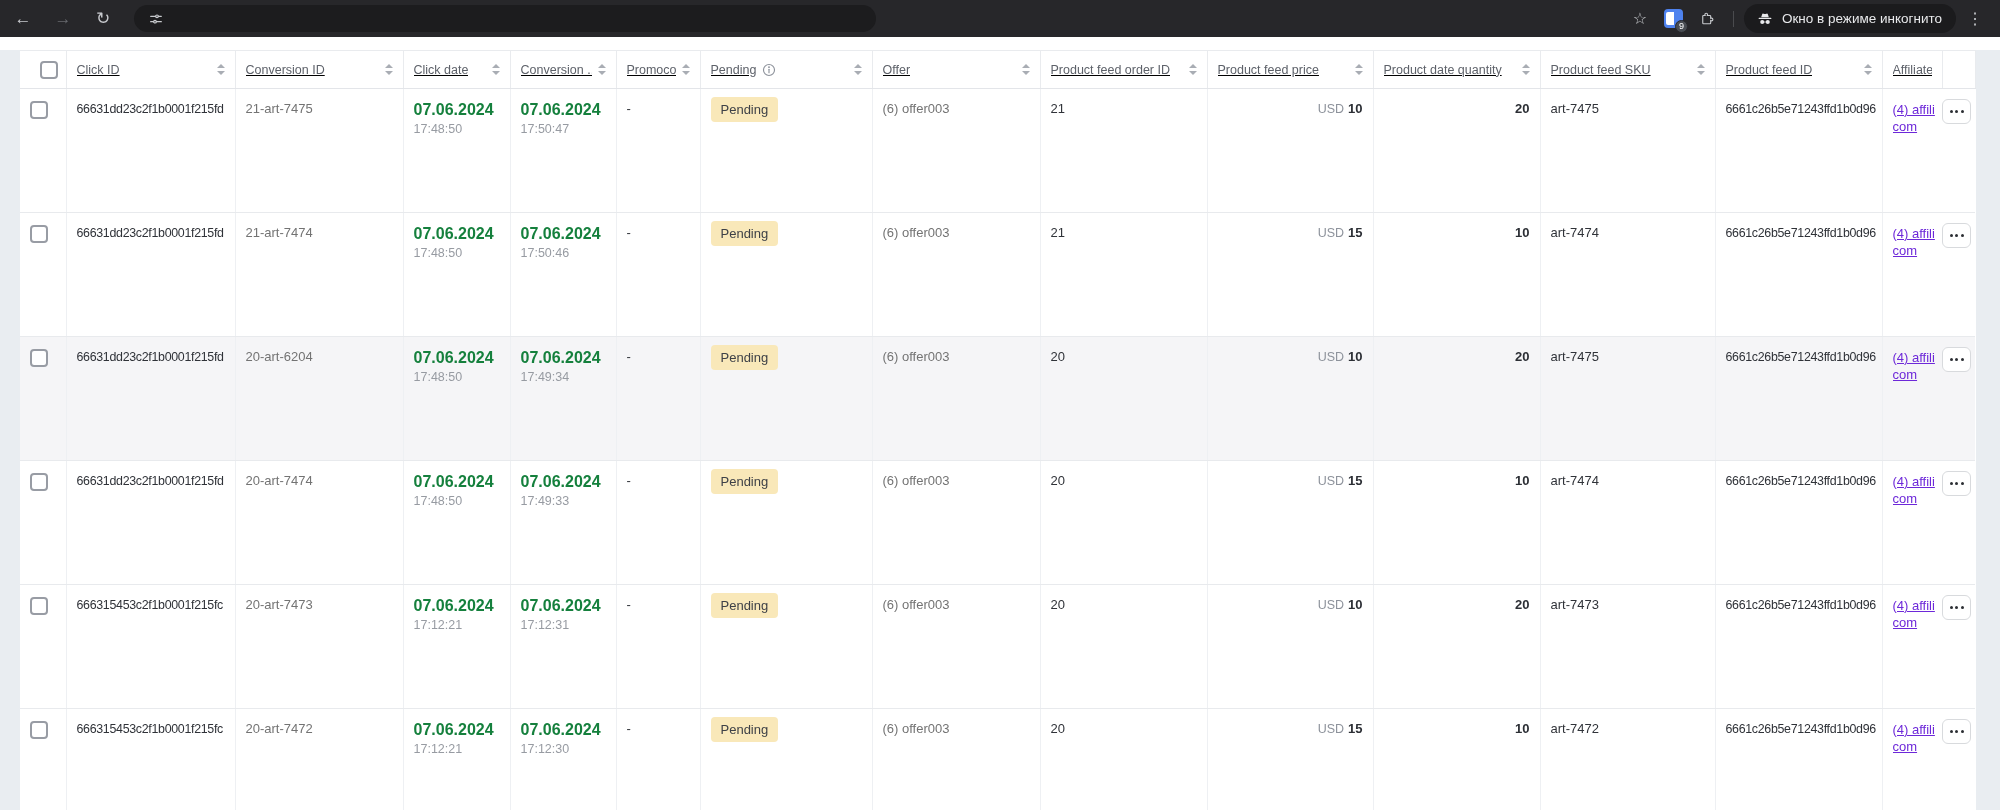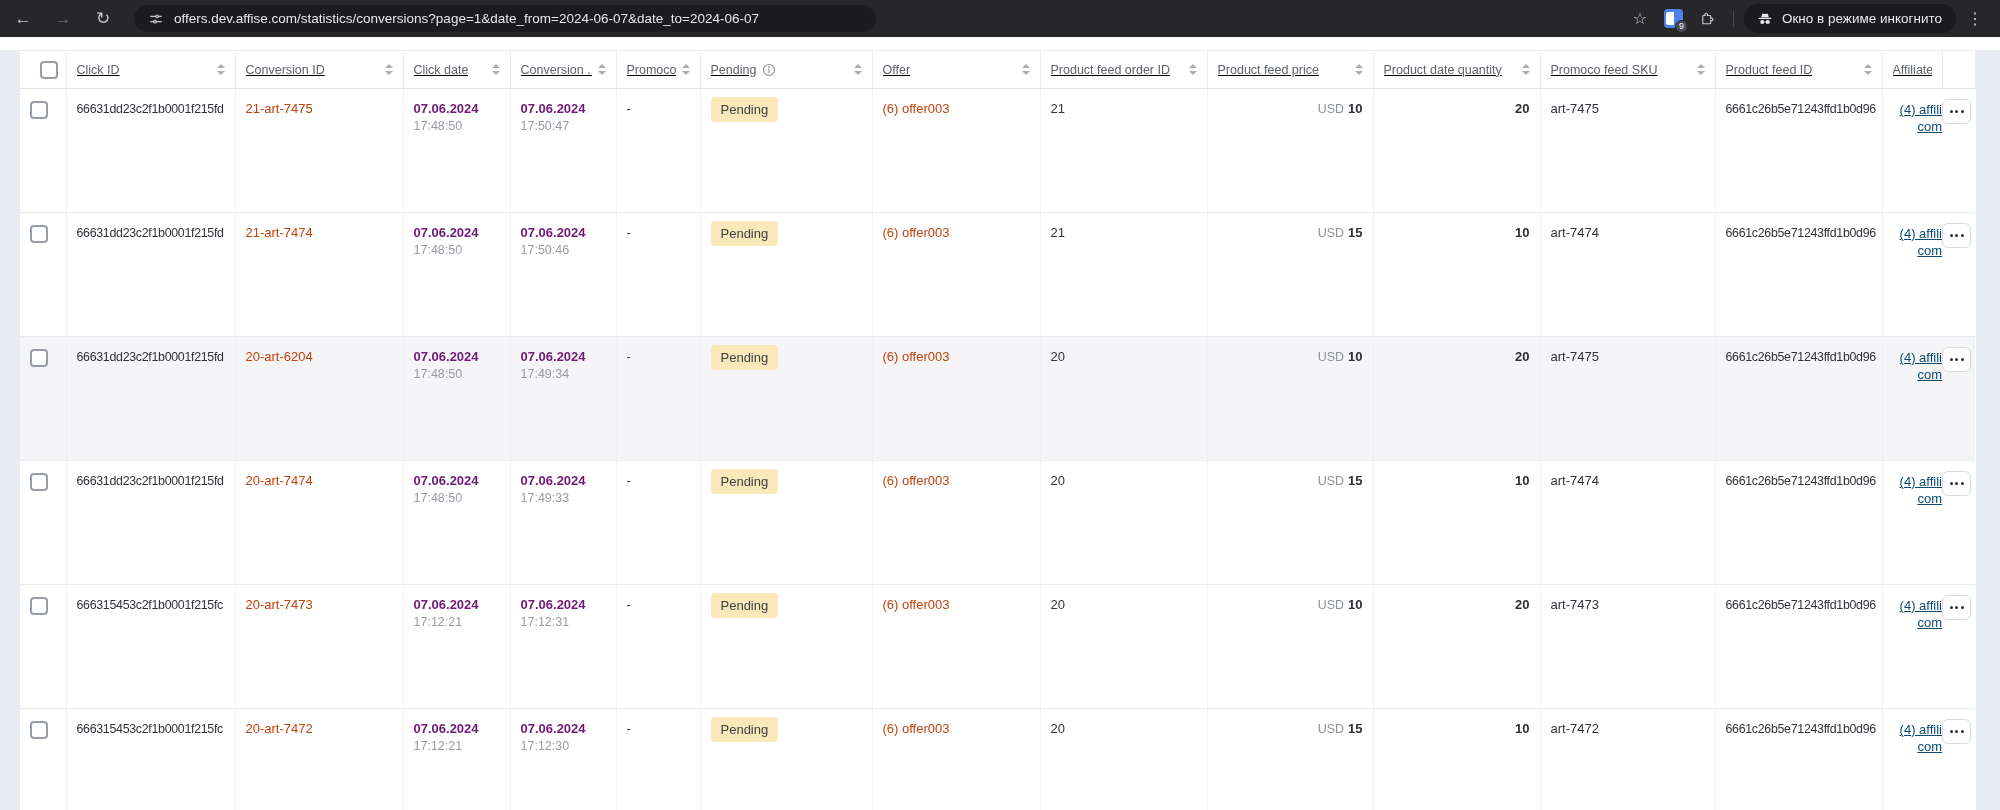--- a/index.html
+++ b/index.html
@@ -52,30 +52,30 @@
   .info-ic { margin-left:6px; flex:0 0 auto; }
 
   tbody td { height:124px; vertical-align:top; padding:12px 10px 0 10px;
              border-right:1px solid #eef0f3; border-bottom:1px solid #e8eaed;
              font-size:13px; color:#303339; overflow:hidden; }
   tbody tr.hl td { background:#f5f5f7; }
   td.cb-cell, th.cb-cell { padding-left:10px; }
   .checkbox { width:18px; height:18px; border:2px solid #989ca4; border-radius:4px; background:#fff; }
   thead .checkbox { margin:0 auto 0 10px; }
   .mono-id { font-size:12.4px; letter-spacing:-0.3px; white-space:nowrap; color:#2f3238;text-align:right; }
-  a.cell-link { color:#c2410c; text-decoration:none; font-size:13px; white-space:nowrap; }
-  .date-main { color:#701a75; font-weight:bold; font-size:13px; }
+  a.cell-link { color:#737373; text-decoration:none; font-size:13px; white-space:nowrap; }
+  .date-main { color:#15803d; font-weight:bold; font-size:16px; }
   .date-sub { color:#979ba2; font-size:12.5px; margin-top:3px; }
   .badge { display:inline-block; background:#f9e8b9; color:#3e4147; font-size:13px;
            padding:5px 10px; border-radius:4px; margin-top:-4px; }
   .num-right { display:block; text-align:right; font-weight:bold; color:#2c2f35; }
   .price-wrap { display:block; text-align:right; white-space:nowrap; }
   .cur { color:#8d929b; font-size:12.5px; }
   .price-val { font-weight:bold; color:#2c2f35; margin-left:4px; }
-  .aff-link { display:block; color:#0c4a6e; font-size:13px; line-height:17px; white-space:nowrap; overflow:hidden;text-align:right; }
+  .aff-link { display:block; color:#6d28d9; font-size:13px; line-height:17px; white-space:nowrap; overflow:hidden; }
   td.aff-cell { border-right:none; padding-right:0; }
   td.act-cell { border-right:none; padding:10px 4px 0 0; }
   .act-btn { width:29px; height:25px; border:1px solid #d8dadd; border-radius:6px; background:#fff;
              display:flex; align-items:center; justify-content:center; gap:2.5px; margin-left:auto; }
   .act-btn b { width:3px; height:3px; border-radius:50%; background:#2b2e33; }
 </style>
 </head>
 <body>
 
 <div class="screen">
@@ -84,21 +84,20 @@
     <span class="nav-btn">←</span>
     <span class="nav-btn disabled">→</span>
     <span class="nav-btn">↻</span>
 
     <div class="url-bar">
       <svg width="16" height="16" viewBox="0 0 24 24" fill="none" stroke="#c7c9cd" stroke-width="1.8" stroke-linecap="round">
         <path d="M4 8h7.5M15.5 8H20M4 16h4.5M12.5 16H20"></path>
         <circle cx="13.5" cy="8" r="2"></circle>
         <circle cx="10.5" cy="16" r="2"></circle>
       </svg>
-      <span class="url-text">offers.dev.affise.com/statistics/conversions?page=1&amp;date_from=2024-06-07&amp;date_to=2024-06-07</span>
     </div>
 
     <div class="toolbar-right">
       <span class="tb-icon">☆</span>
       <span class="ext-icon">
         <span class="ext-sq"></span>
         <span class="ext-badge">9</span>
       </span>
       <span class="tb-icon">
         <svg width="17" height="17" viewBox="0 0 24 24" fill="none" stroke="#c7c9cd" stroke-width="1.6">
@@ -238,21 +237,21 @@
                 <div class="th-inner">
               <span class="lbl">Product date quantity</span>
               <span class="sort">
                     <i class="up"></i>
                     <i class="down"></i>
                   </span>
                 </div>
               </th>
             <th>
                 <div class="th-inner">
-              <span class="lbl">Promoco feed SKU</span>
+              <span class="lbl">Product feed SKU</span>
               <span class="sort">
                     <i class="up"></i>
                     <i class="down"></i>
                   </span>
                 </div>
               </th>
             <th>
                 <div class="th-inner">
               <span class="lbl">Product feed ID</span>
               <span class="sort">

